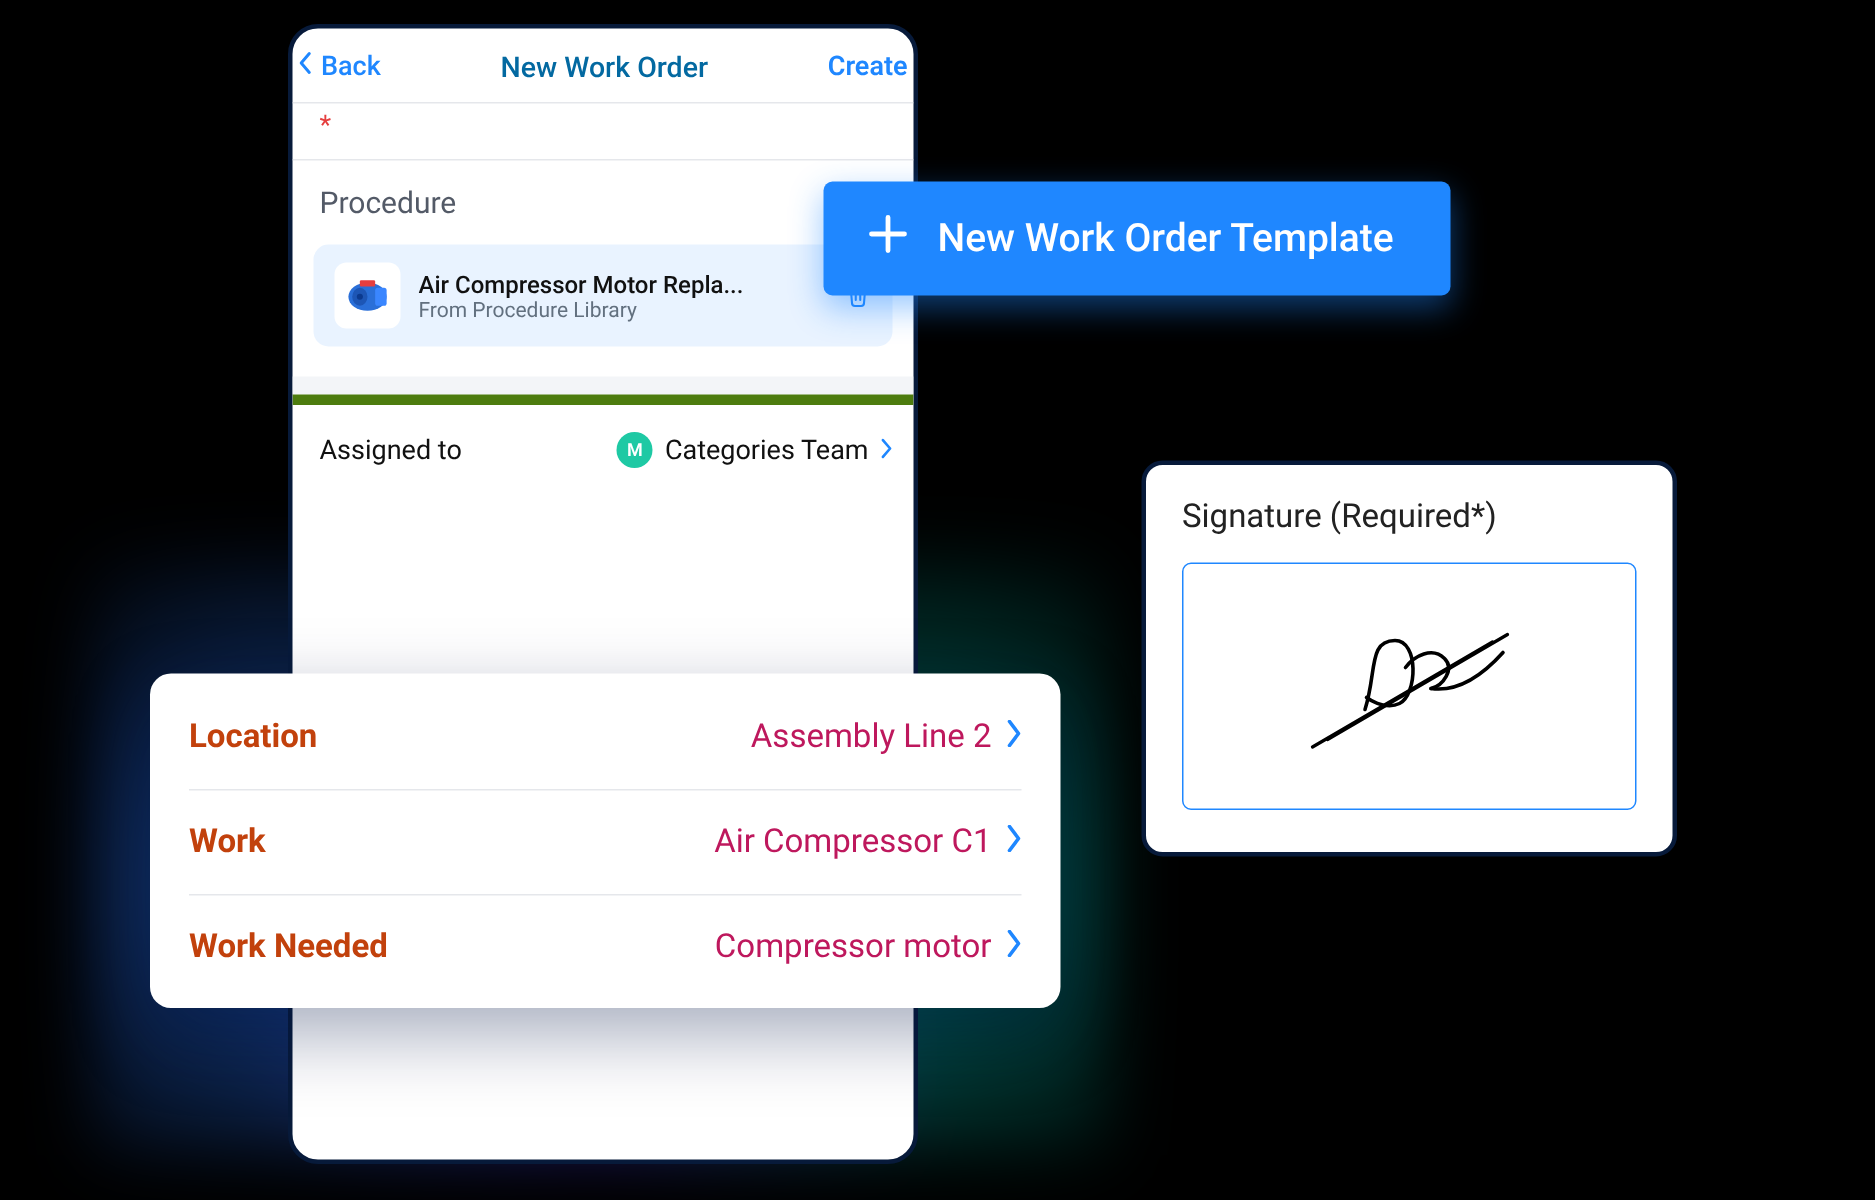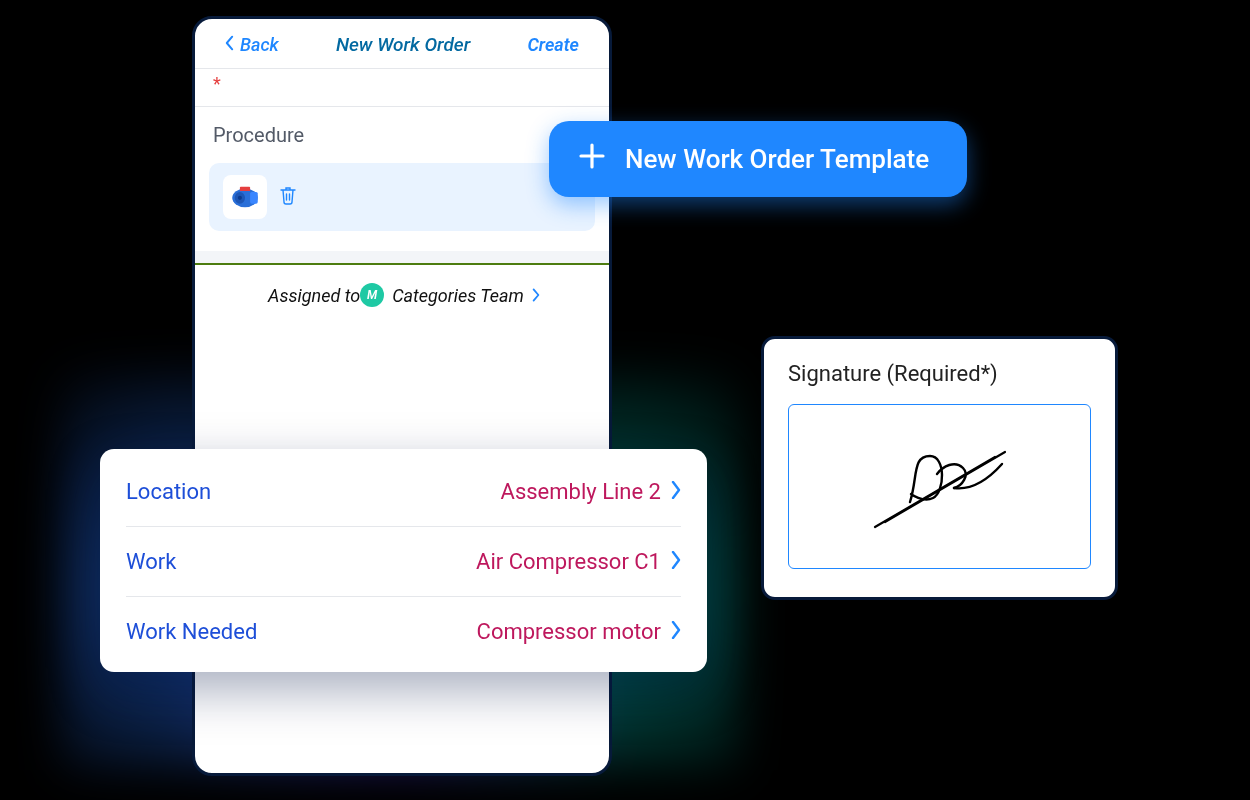--- a/index.html
+++ b/index.html
@@ -5,21 +5,21 @@
   html,body{margin:0;padding:0;width:1250px;height:800px;background:#000;font-family:-apple-system,BlinkMacSystemFont,"Segoe UI",Roboto,Helvetica,Arial,sans-serif;overflow:hidden}
   *{box-sizing:border-box}
 
   
   .phone{
     position:absolute;left:192px;top:16px;width:420px;height:760px;
     border:3px solid #071a3a;border-radius:20px;background:#fff;overflow:hidden;
   }
   .phone-header{
     display:flex;align-items:center;justify-content:space-between;
-    padding:14px 30px 12px;border-bottom:1px solid #e5e7eb;font-style:italic;
+    padding:14px 4px 12px;border-bottom:1px solid #e5e7eb;
   }
   .back{display:flex;align-items:center;gap:6px;color:#1f87ff;font-size:18px;font-weight:500;cursor:pointer}
   .back svg{width:9px;height:16px}
   .phone-title{font-size:19px;font-weight:500;color:#0369a1}
   .create{color:#1f87ff;font-size:18px;font-weight:600;cursor:pointer}
 
   .section{padding:16px 18px 4px}
   .wo-title-wrap{display:flex;align-items:flex-start;padding:2px 18px 12px;border-bottom:1px solid #e5e7eb}
   .req{color:#e53e3e;font-size:18px;margin-right:6px;margin-top:2px}
   .wo-title{font-size:21px;font-weight:500;color:#111;line-height:1.35}
@@ -35,22 +35,22 @@
   .proc-img svg{width:34px;height:28px}
   .proc-text{flex:1;min-width:0}
   .proc-name{font-size:16px;color:#111;font-weight:500;white-space:nowrap;overflow:hidden;text-overflow:ellipsis}
   .proc-sub{font-size:14px;color:#62707f}
   .trash{color:#1f87ff;cursor:pointer}
   .trash svg{width:18px;height:20px}
 
   .gap{height:12px;background:#f3f5f8}
 
   .row{
-    display:flex;align-items:center;justify-content:center;
-    padding:18px 14px 18px 18px;border-top:2px solid #4d7c0f;font-style:italic;
+    display:flex;align-items:center;justify-content:space-between;
+    padding:18px 14px 18px 18px;border-top:7px solid #4d7c0f;
   }
   .row:first-of-type{border-top:none}
   .row-label{font-size:18px;color:#111}
   .row-val{display:flex;align-items:center;gap:8px;font-size:18px;color:#111}
   .chev svg{width:8px;height:14px}
   .chev{color:#1f87ff}
   .avatar{
     width:24px;height:24px;border-radius:50%;background:#1ec9a4;display:flex;align-items:center;justify-content:center;
     color:#fff;font-size:12px;font-weight:600;
   }
@@ -64,47 +64,47 @@
   .detail-card{
     position:absolute;left:100px;top:449px;width:607px;
     background:#fff;border-radius:14px;padding:8px 26px 6px;
     box-shadow:0 18px 50px rgba(3,20,70,.35);
   }
   .drow{
     display:flex;align-items:center;justify-content:space-between;
     padding:22px 0;border-bottom:1px solid #e5e7eb;
   }
   .drow:last-child{border-bottom:none}
-  .dlabel{font-size:22px;color:#1d4ed8;font-weight:400}
+  .dlabel{font-size:22px;color:#c2410c;font-weight:700}
   .dval{display:flex;align-items:center;gap:10px;font-size:22px;color:#be185d}
   .dchev svg{width:10px;height:18px}
   .dchev{color:#1f87ff}
 
   
   .halo{
     position:absolute;left:60px;top:370px;width:680px;height:400px;pointer-events:none;
     background:
       radial-gradient(circle at 20% 55%, rgba(40,120,255,.55), transparent 45%),
       radial-gradient(circle at 80% 55%, rgba(0,200,180,.5),  transparent 45%),
       radial-gradient(circle at 50% 80%, rgba(80,60,255,.45), transparent 50%);
     filter:blur(22px);
   }
 
   
   .tmpl-btn{
     position:absolute;left:549px;top:121px;height:76px;padding:0 38px 0 28px;
-    background:#1f87ff;color:#fff;border-radius:20px;display:flex;align-items:center;gap:18px;
+    background:#1f87ff;color:#fff;border-radius:6px;display:flex;align-items:center;gap:18px;
     font-size:26px;font-weight:500;box-shadow:0 8px 22px rgba(31,135,255,.45);cursor:pointer;
   }
   .tmpl-btn svg{width:30px;height:30px}
 
   
   .sig-card{
     position:absolute;left:761px;top:307px;width:357px;
-    background:#fff;border:3px solid #071a3a;border-radius:14px;padding:22px 24px 28px;margin-top:29px;
+    background:#fff;border:3px solid #071a3a;border-radius:14px;padding:22px 24px 28px;
   }
   .sig-title{font-size:22px;color:#222;margin-bottom:18px}
   .sig-box{
     border:1.6px solid #1f87ff;border-radius:6px;height:165px;
     display:flex;align-items:center;justify-content:center;
   }
   .sig-box svg{width:170px;height:110px}
 </style>
 </head>
 <body>
@@ -136,20 +136,24 @@
 
   <div class="proc-card">
     <div class="proc-img">
       <svg viewBox="0 0 40 32">
         <ellipse cx="20" cy="17" rx="15" ry="11" fill="#2a6fd8"></ellipse>
         <ellipse cx="14" cy="17" rx="6" ry="7" fill="#1d56b5"></ellipse>
         <circle cx="14" cy="17" r="2.4" fill="#0b3a8f"></circle>
         <rect x="26" y="10" width="9" height="14" rx="2" fill="#3a86ff"></rect>
         <rect x="14" y="4" width="12" height="5" rx="1" fill="#e53e3e"></rect>
       </svg>
+    </div>
+    <div class="proc-text">
+      <div class="proc-name">Air Compressor Motor Repla...</div>
+      <div class="proc-sub">From Procedure Library</div>
     </div>
     <div class="trash">
       <svg viewBox="0 0 18 20" fill="none">
         <path d="M2 5h14M7 5V3h4v2M4 5l1 12a2 2 0 0 0 2 2h4a2 2 0 0 0 2-2l1-12M7.5 9v6M10.5 9v6" stroke="currentColor" stroke-width="1.4" stroke-linecap="round"></path>
       </svg>
     </div>
   </div>
 
   <div class="gap"></div>
 

